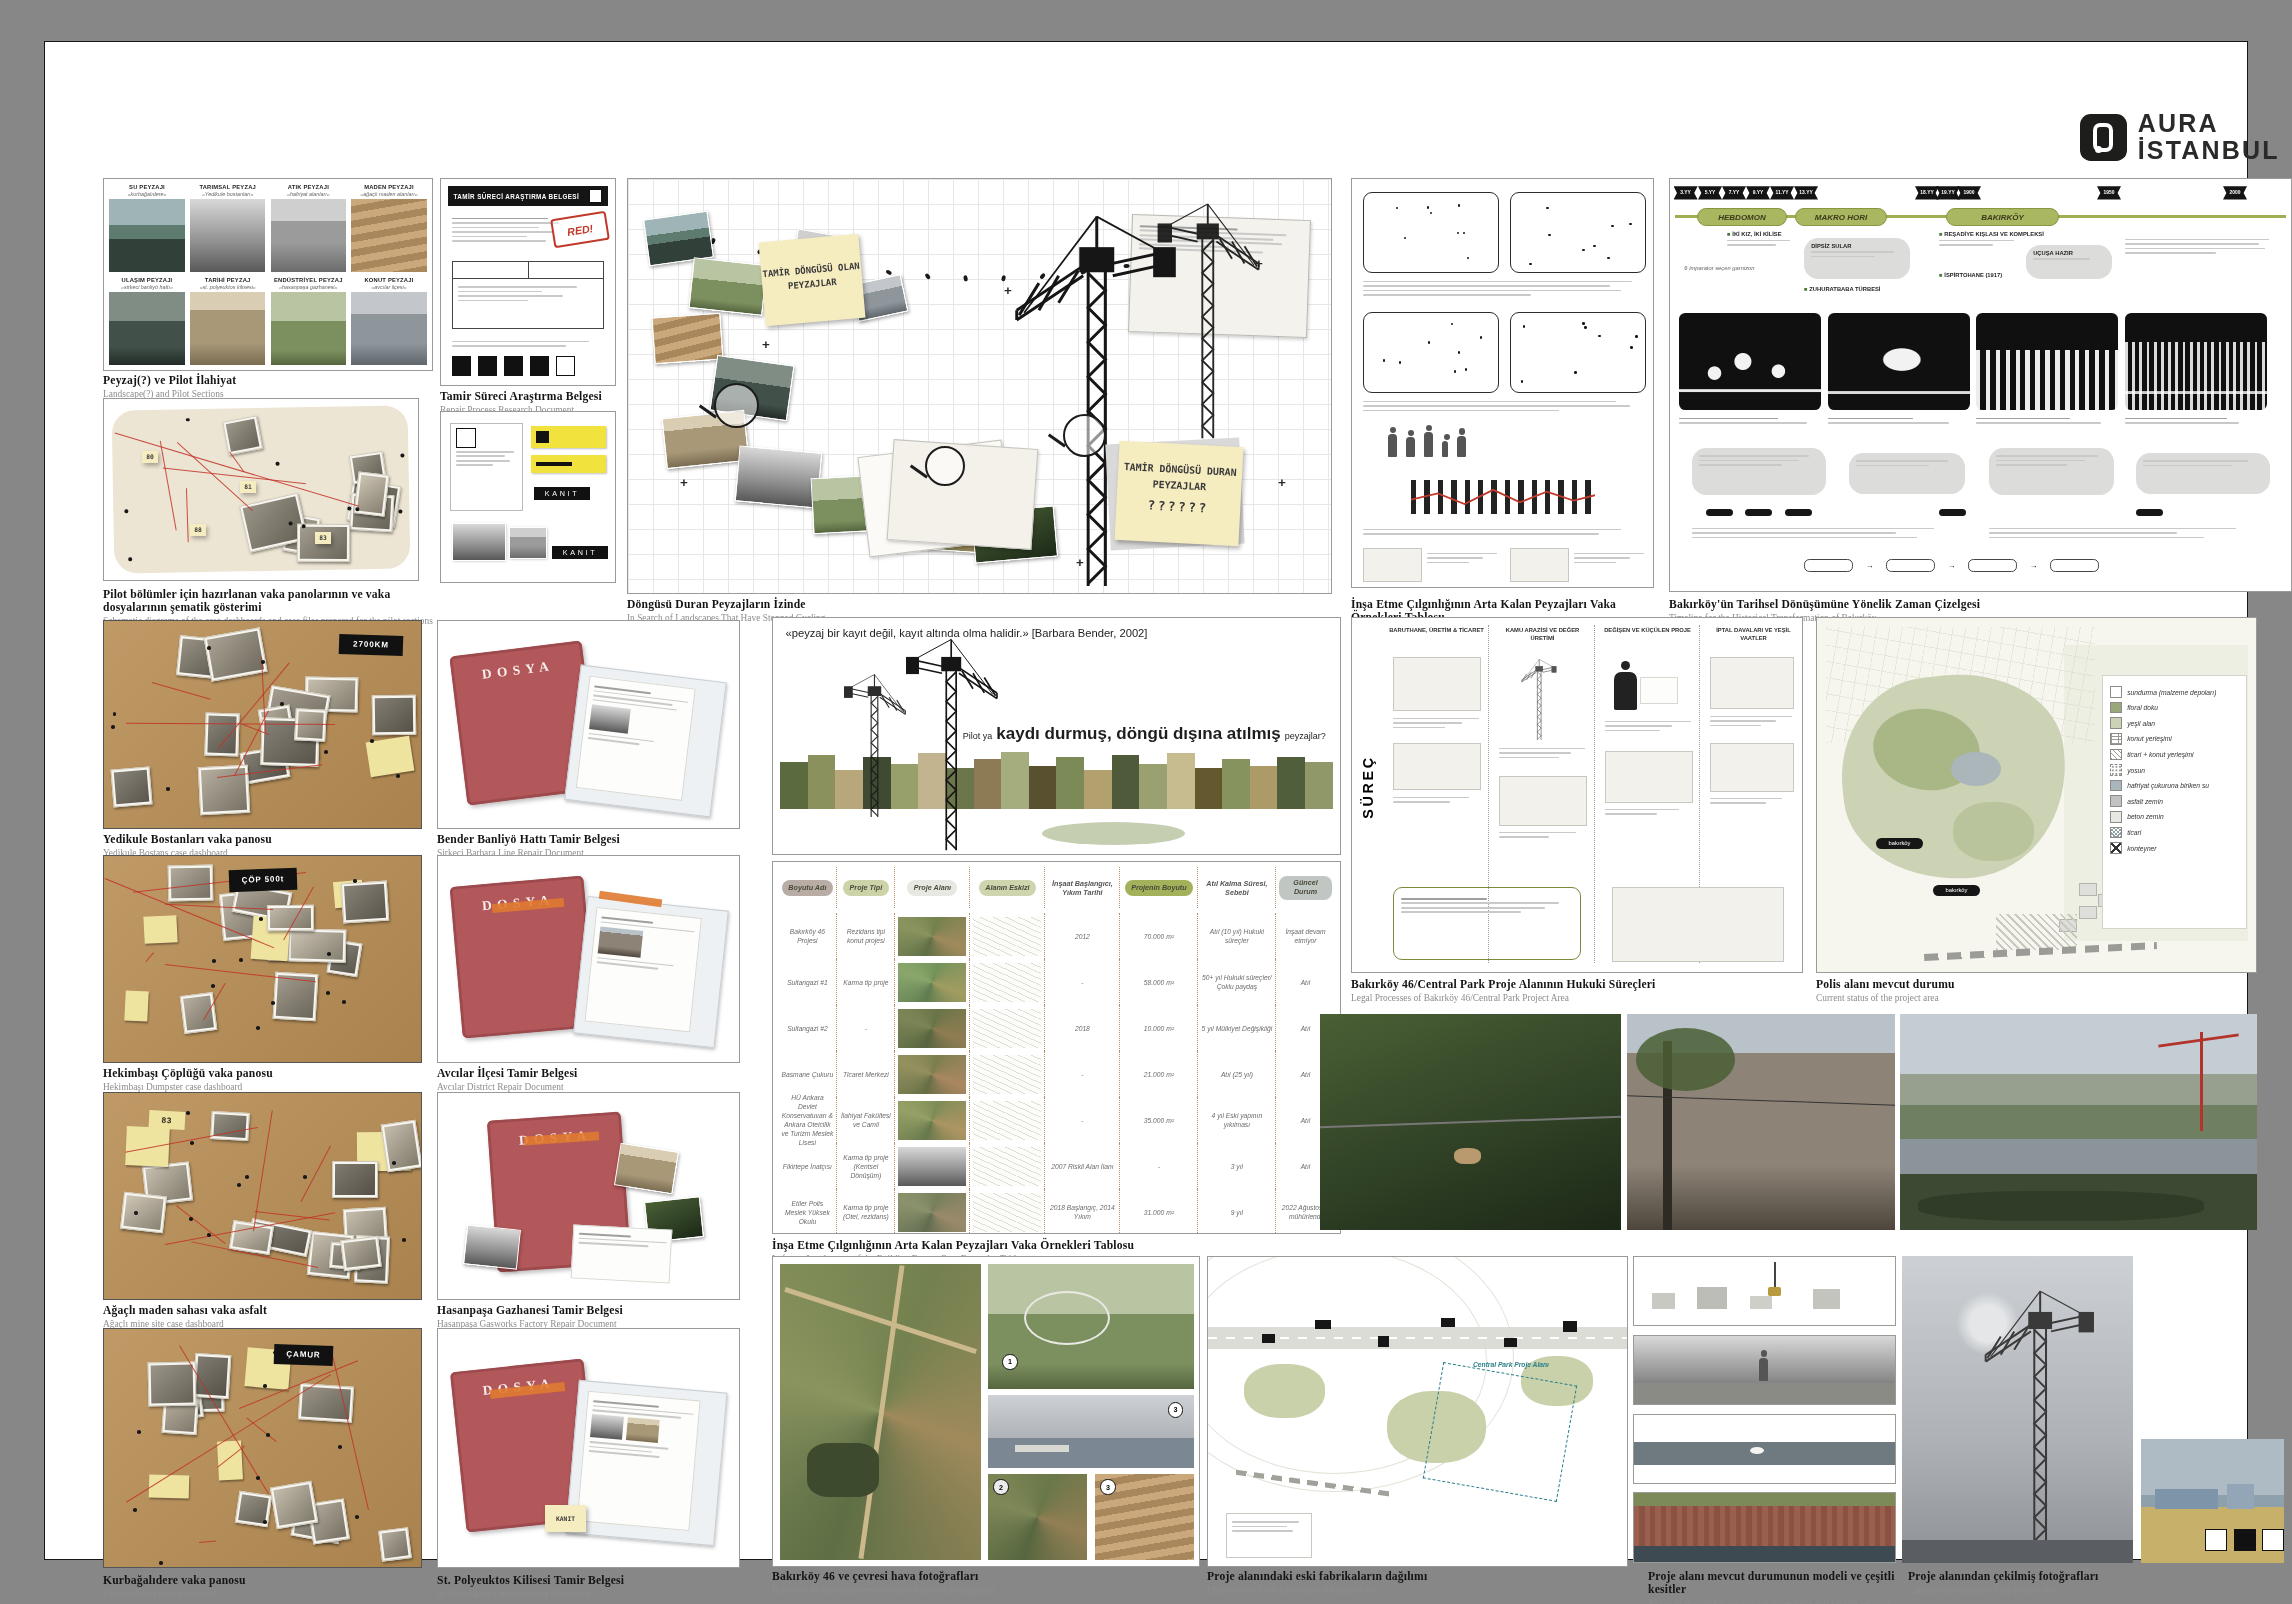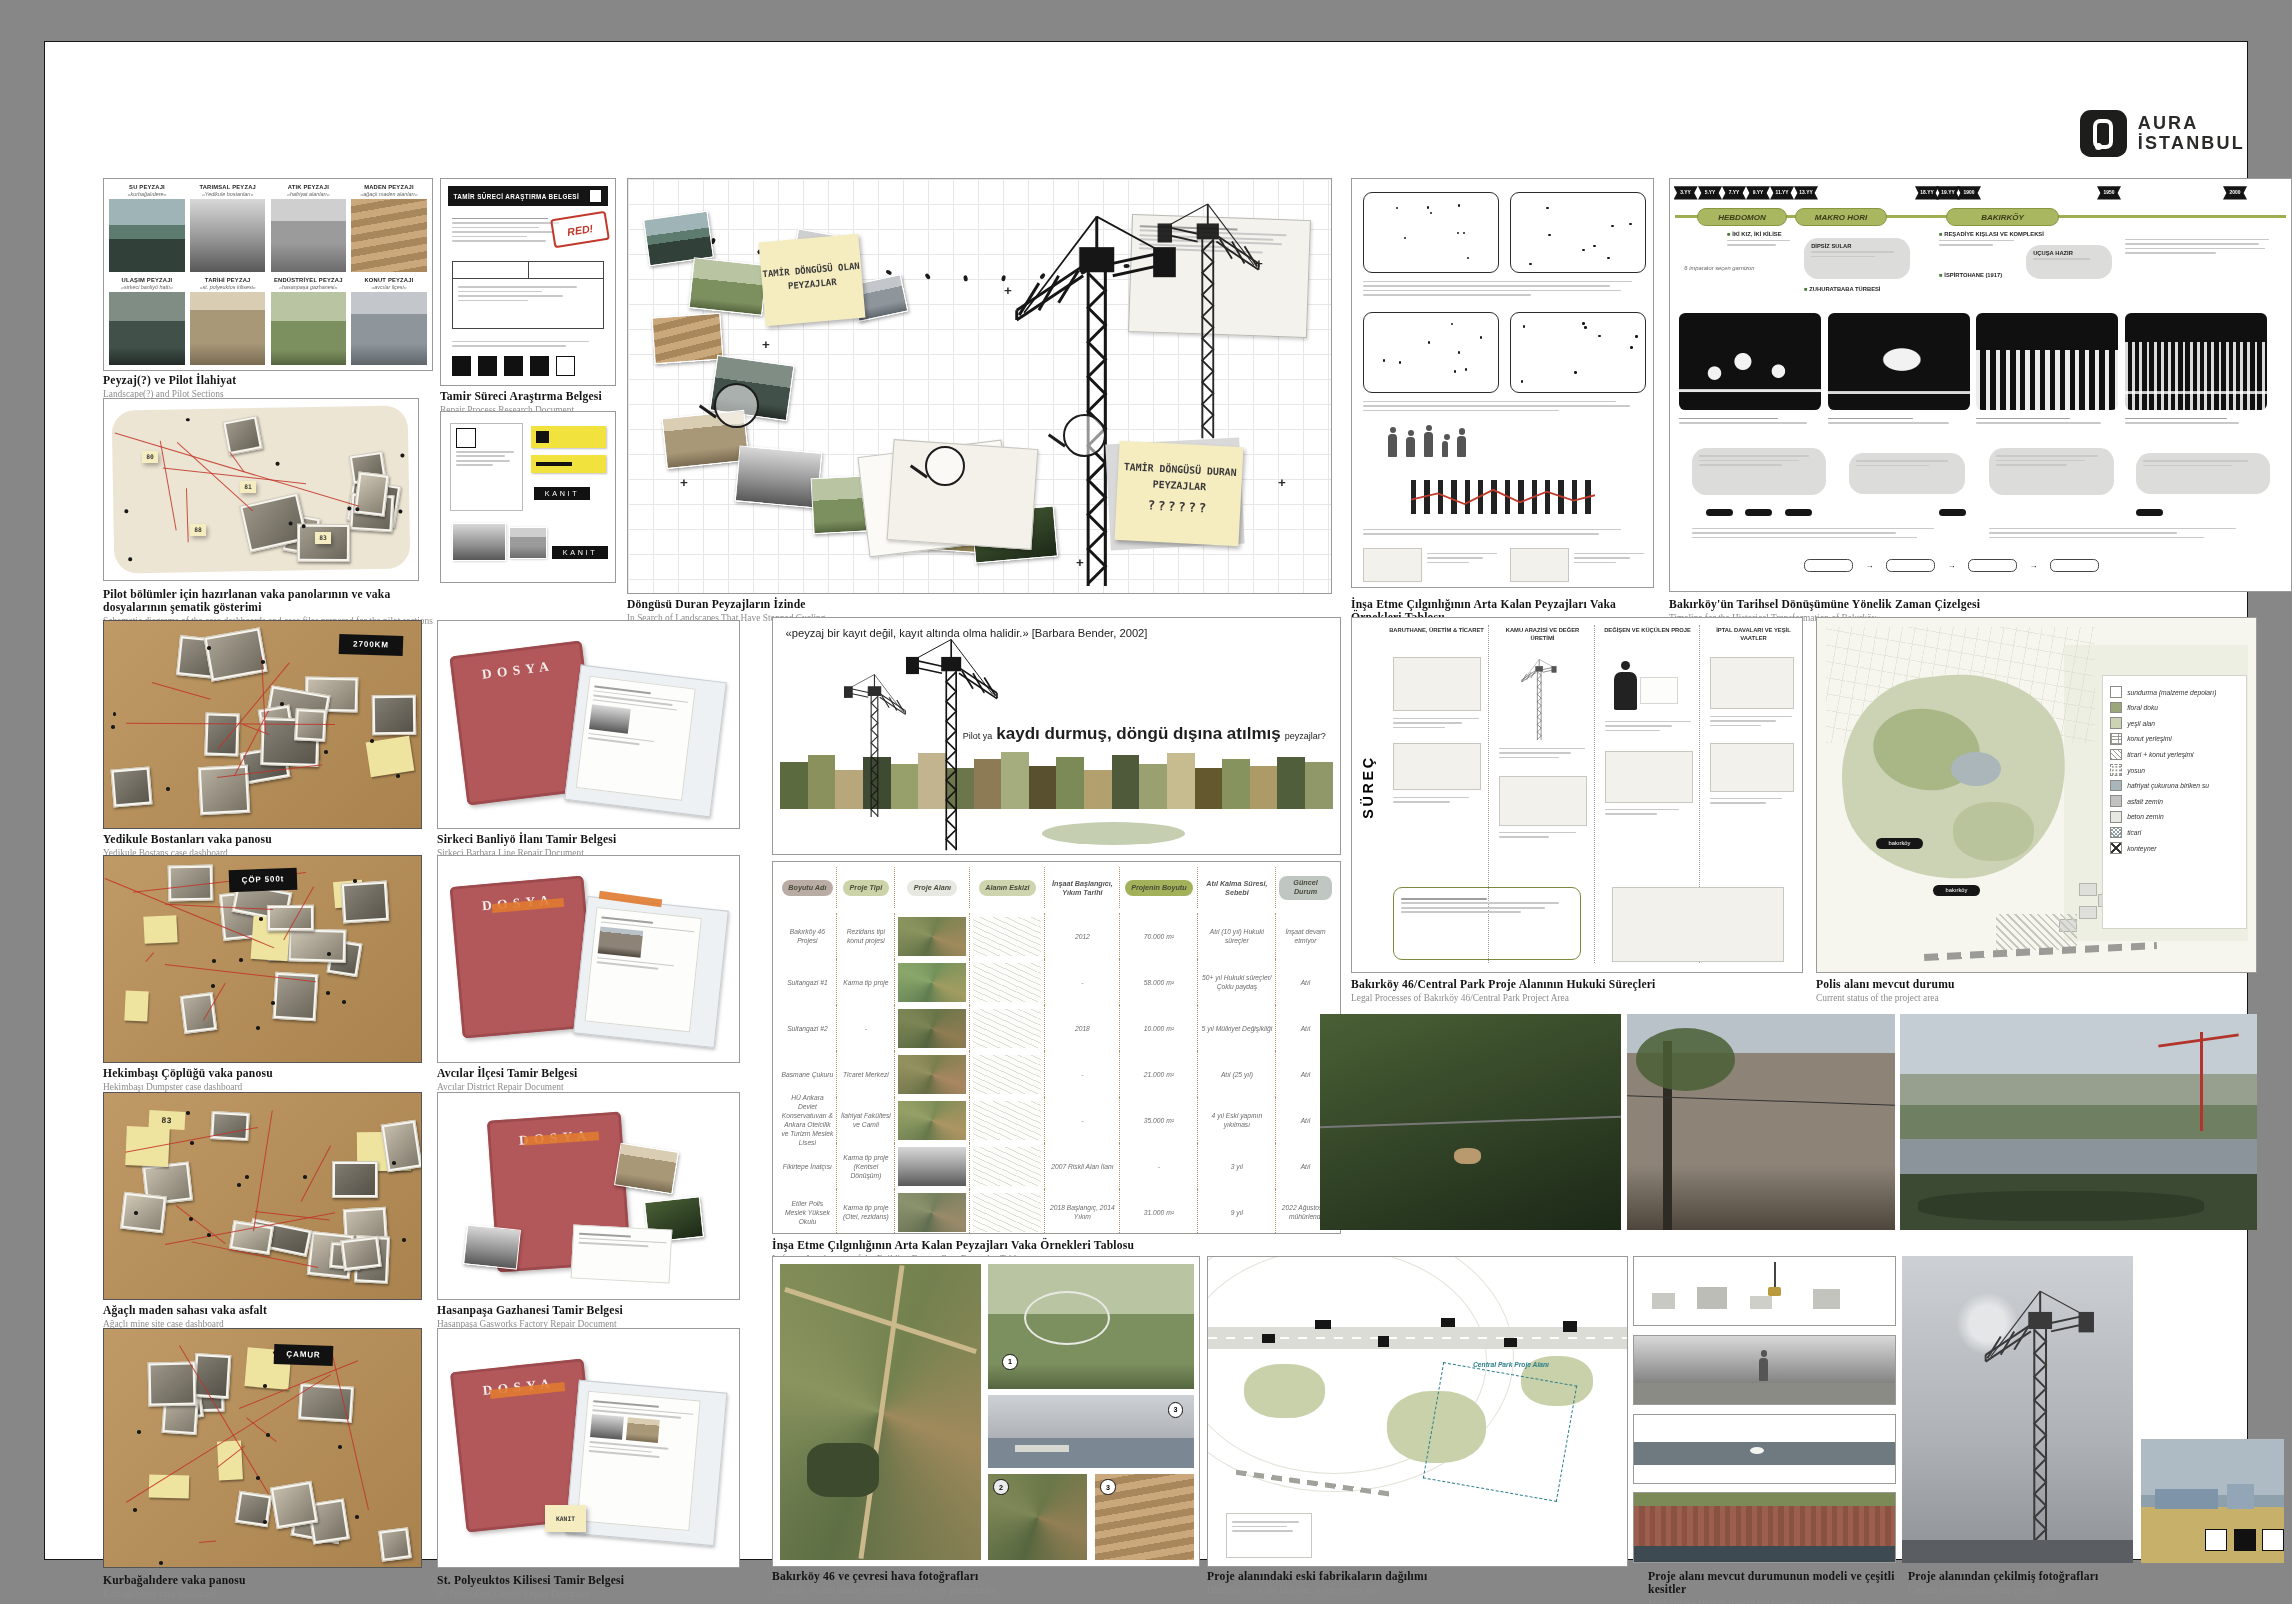--- a/index.html
+++ b/index.html
@@ -97,21 +97,21 @@
   .sw-water{background:#a9b7bc}.sw-asphalt{background:#c2c2c2}.sw-concrete{background:#e7e7e4}
   .sw-comm{background:repeating-linear-gradient(45deg,#8fa0a4 0 0.9px,transparent 0.9px 2.7px),repeating-linear-gradient(-45deg,#8fa0a4 0 0.9px,transparent 0.9px 2.7px);background-color:#fff}
   .sw-cont{background:linear-gradient(45deg,transparent 44%,#333 44% 56%,transparent 56%),linear-gradient(-45deg,transparent 44%,#333 44% 56%,transparent 56%);background-color:#fff}
   .mk{position:absolute;width:13.4px;height:13.4px;border:1.1px solid #111;background:#fff;border-radius:50%;font-size:7.2px;font-weight:bold;display:flex;align-items:center;justify-content:center;z-index:4}
   .npill{position:absolute;background:#161616;border-radius:5.4px;color:#fff;font-size:5.8px;display:flex;align-items:center;justify-content:center;z-index:4}
   
   #logo{position:absolute;left:2035px;top:68px;display:flex;align-items:center;gap:10.7px}
   #logo .mark{width:47px;height:47px;background:#1d1d1b;border-radius:10.7px;position:relative}
   #logo .mark i{position:absolute;left:13.4px;top:9px;width:11.6px;height:21.5px;border:4px solid #fff;border-radius:7.2px;display:block}
   #logo .mark b{position:absolute;left:15px;bottom:7.2px;width:7.2px;height:7.2px;border-radius:50%;background:#fff}
-  #logo .txt{font-weight:bold;color:#2a2a28;font-size:18px;letter-spacing:2.2px;line-height:1.08}
+  #logo .txt{font-weight:bold;color:#2a2a28;font-size:25px;letter-spacing:2.2px;line-height:1.08}
   .reg{position:absolute;width:21.5px;height:21.5px;border:1.8px solid #111;background:#fff;box-sizing:border-box}
   .crane{color:#161616}
   .stamp{position:absolute;border:2.2px solid #c0392b;color:#c0392b;font-weight:bold;font-style:italic;border-radius:3.6px;display:flex;align-items:center;justify-content:center;background:rgba(255,255,255,.5)}
   .kanit{position:absolute;background:#111;color:#fff;font-size:7.2px;letter-spacing:2.7px;display:flex;align-items:center;justify-content:center}
   .qr{background:repeating-linear-gradient(0deg,#111 0 1.8px,#fff 1.8px 3.6px),repeating-linear-gradient(90deg,#111 0 1.8px,#fff 1.8px 3.6px);background-blend-mode:screen;border:0.9px solid #111}
 </style>
 </head>
 <body>
 
 <svg width="0" height="0" style="position:absolute">
@@ -825,21 +825,21 @@
           <div class="tx"></div>
           <div class="tx" style="width:85%"></div>
           <div class="tx" style="width:90%"></div>
         <div class="g-bw" style="width:39px;height:25px;margin:3.6px 0"></div>
           <div class="tx" style="width:70%"></div>
           <div class="tx" style="width:55%"></div>
         </div>
       </div>
   </div>
   <div class="cap" style="left:392px;top:791px;width:304px">
-    <span class="tr">Sirkeci Banliyö İlanı Tamir Belgesi</span>
+    <span class="tr">Bender Banliyö Hattı Tamir Belgesi</span>
       <span class="en">Sirkeci Barbara Line Repair Document</span>
     </div>
 
   <div class="panel" style="left:392px;top:813px;width:303px;height:208px">
     <div class="fbody" style="left:18px;top:25px;width:134px;height:152px;transform:rotate(-5deg)">
         <div class="flabel">DOSYA</div>
       </div>
     <div class="tape" style="left:54px;top:45px;width:72px;height:9px;transform:rotate(-5deg)"></div>
     <div class="sleeve" style="left:142px;top:47px;width:140px;height:136px;transform:rotate(6deg)">
       <div class="doc" style="left:9px;top:9px;width:106px;height:115px;padding:5.4px;box-sizing:border-box">

